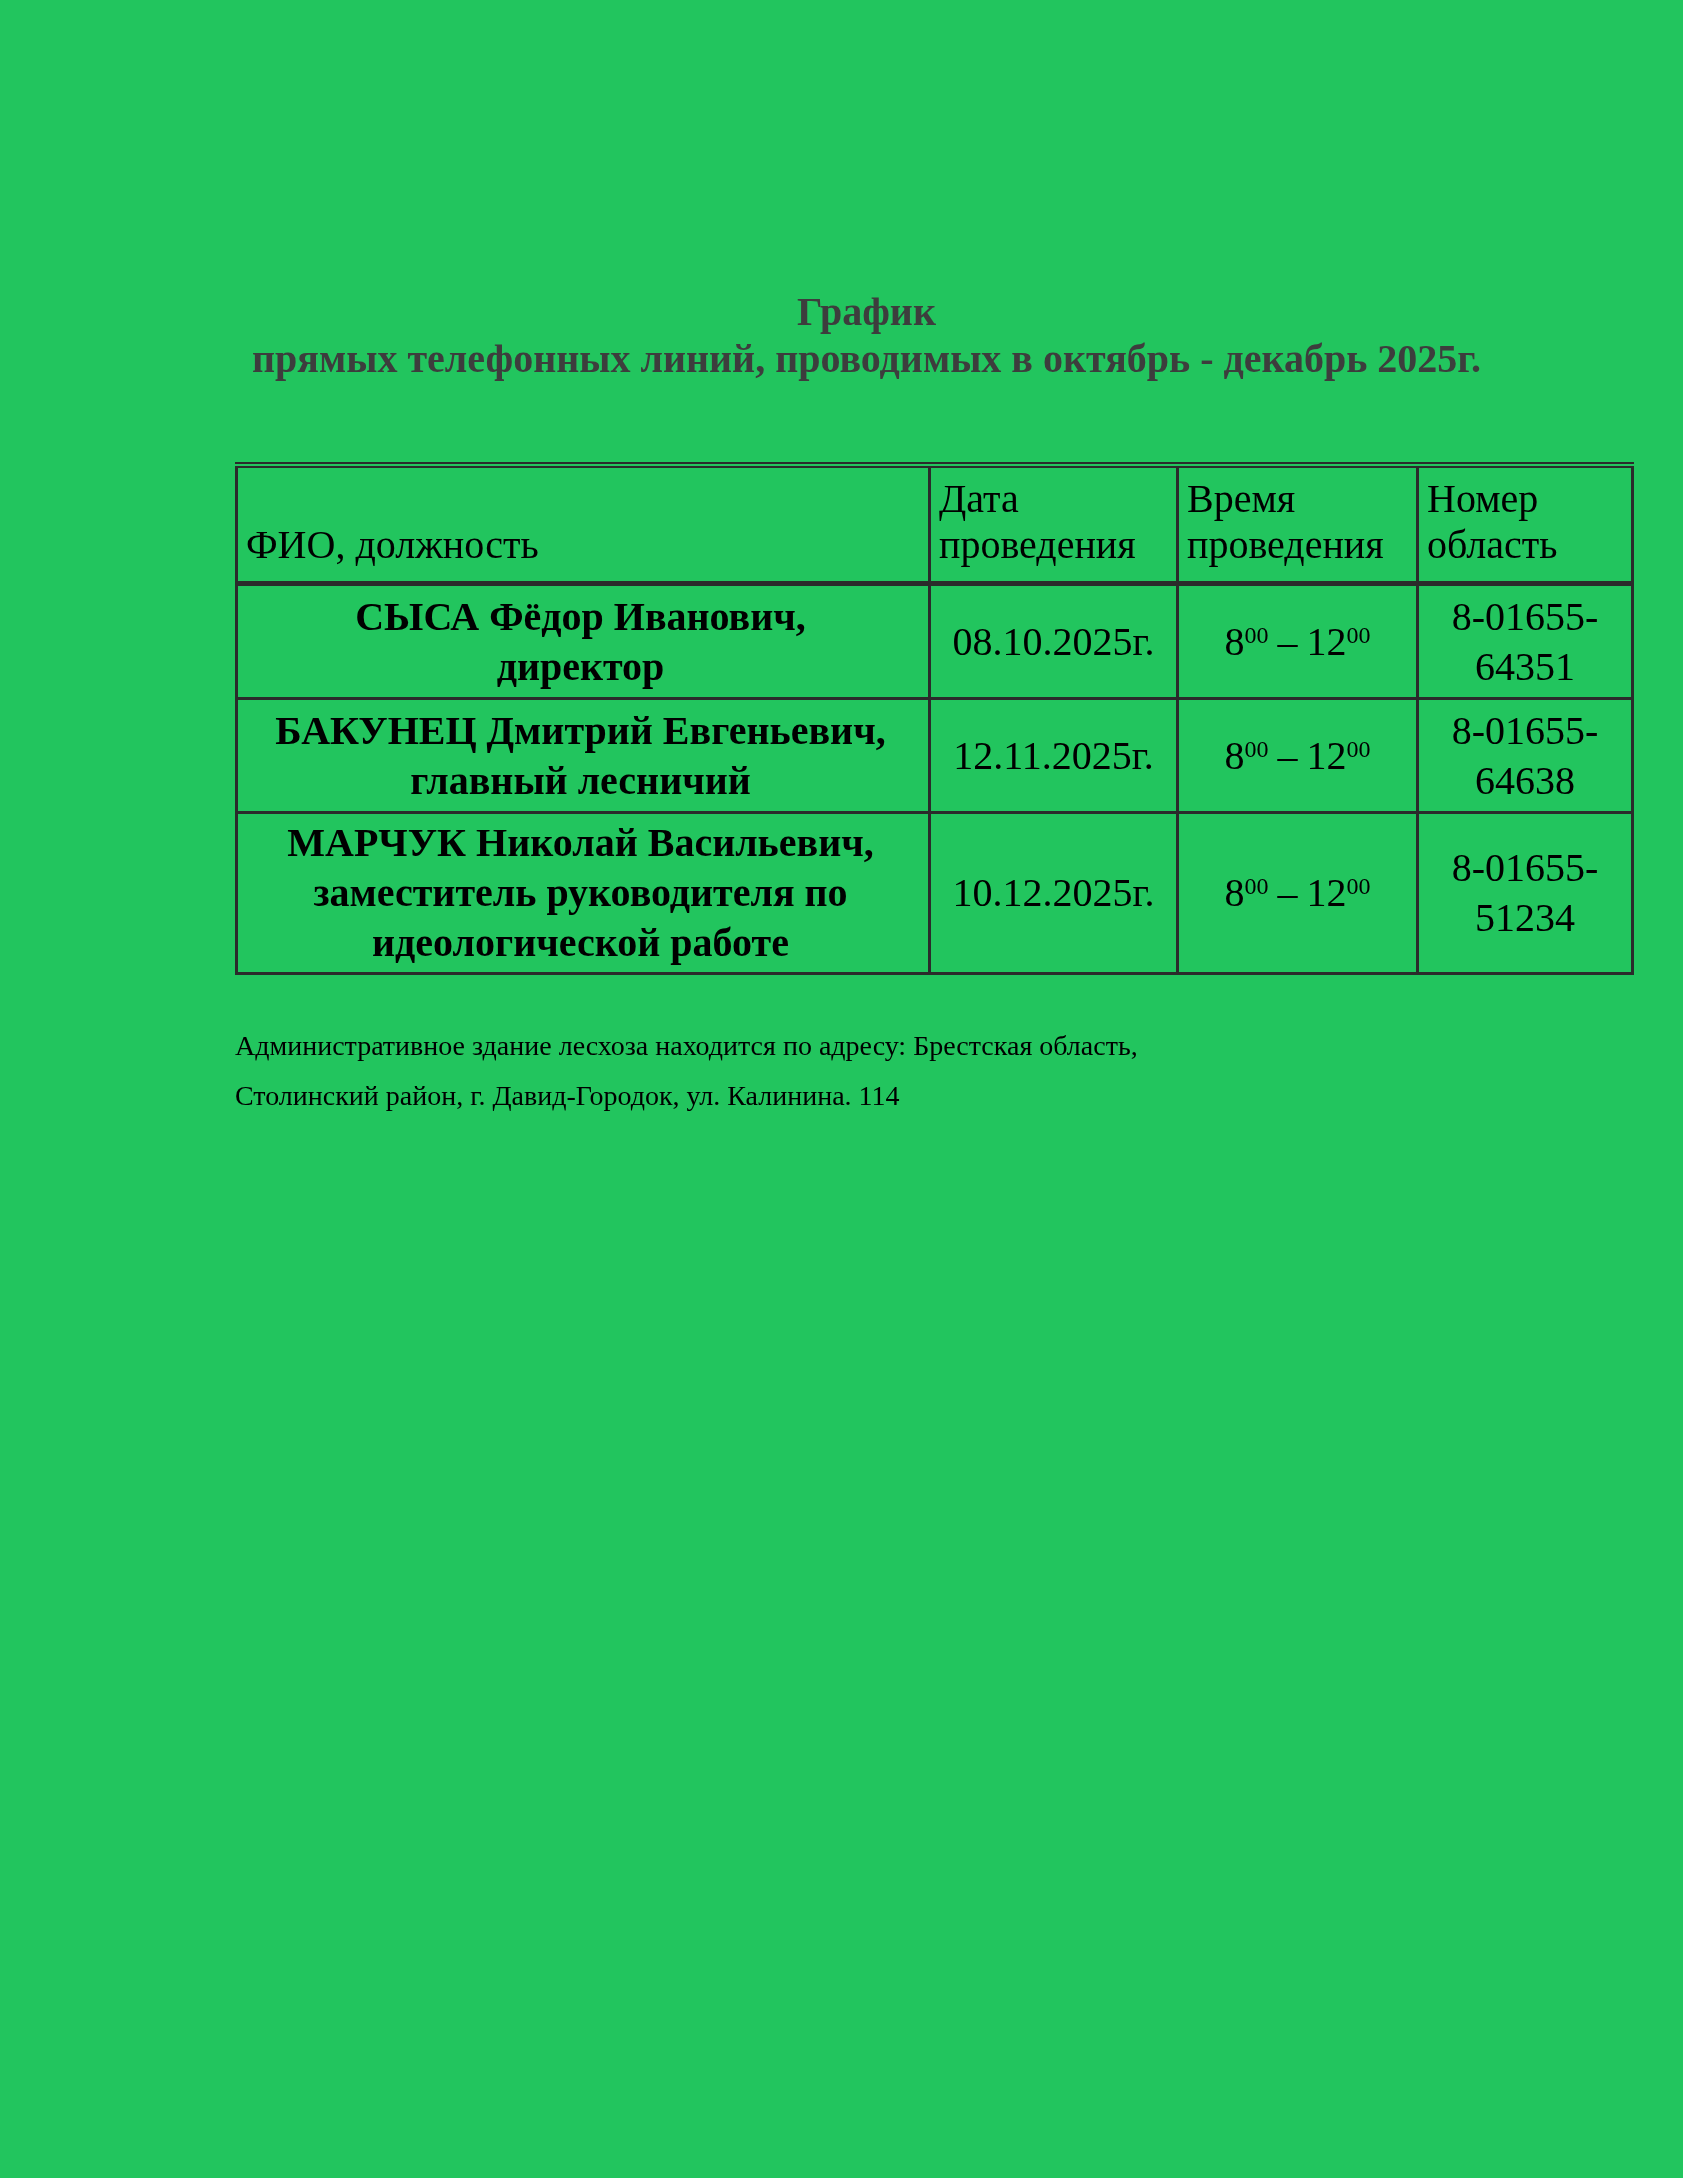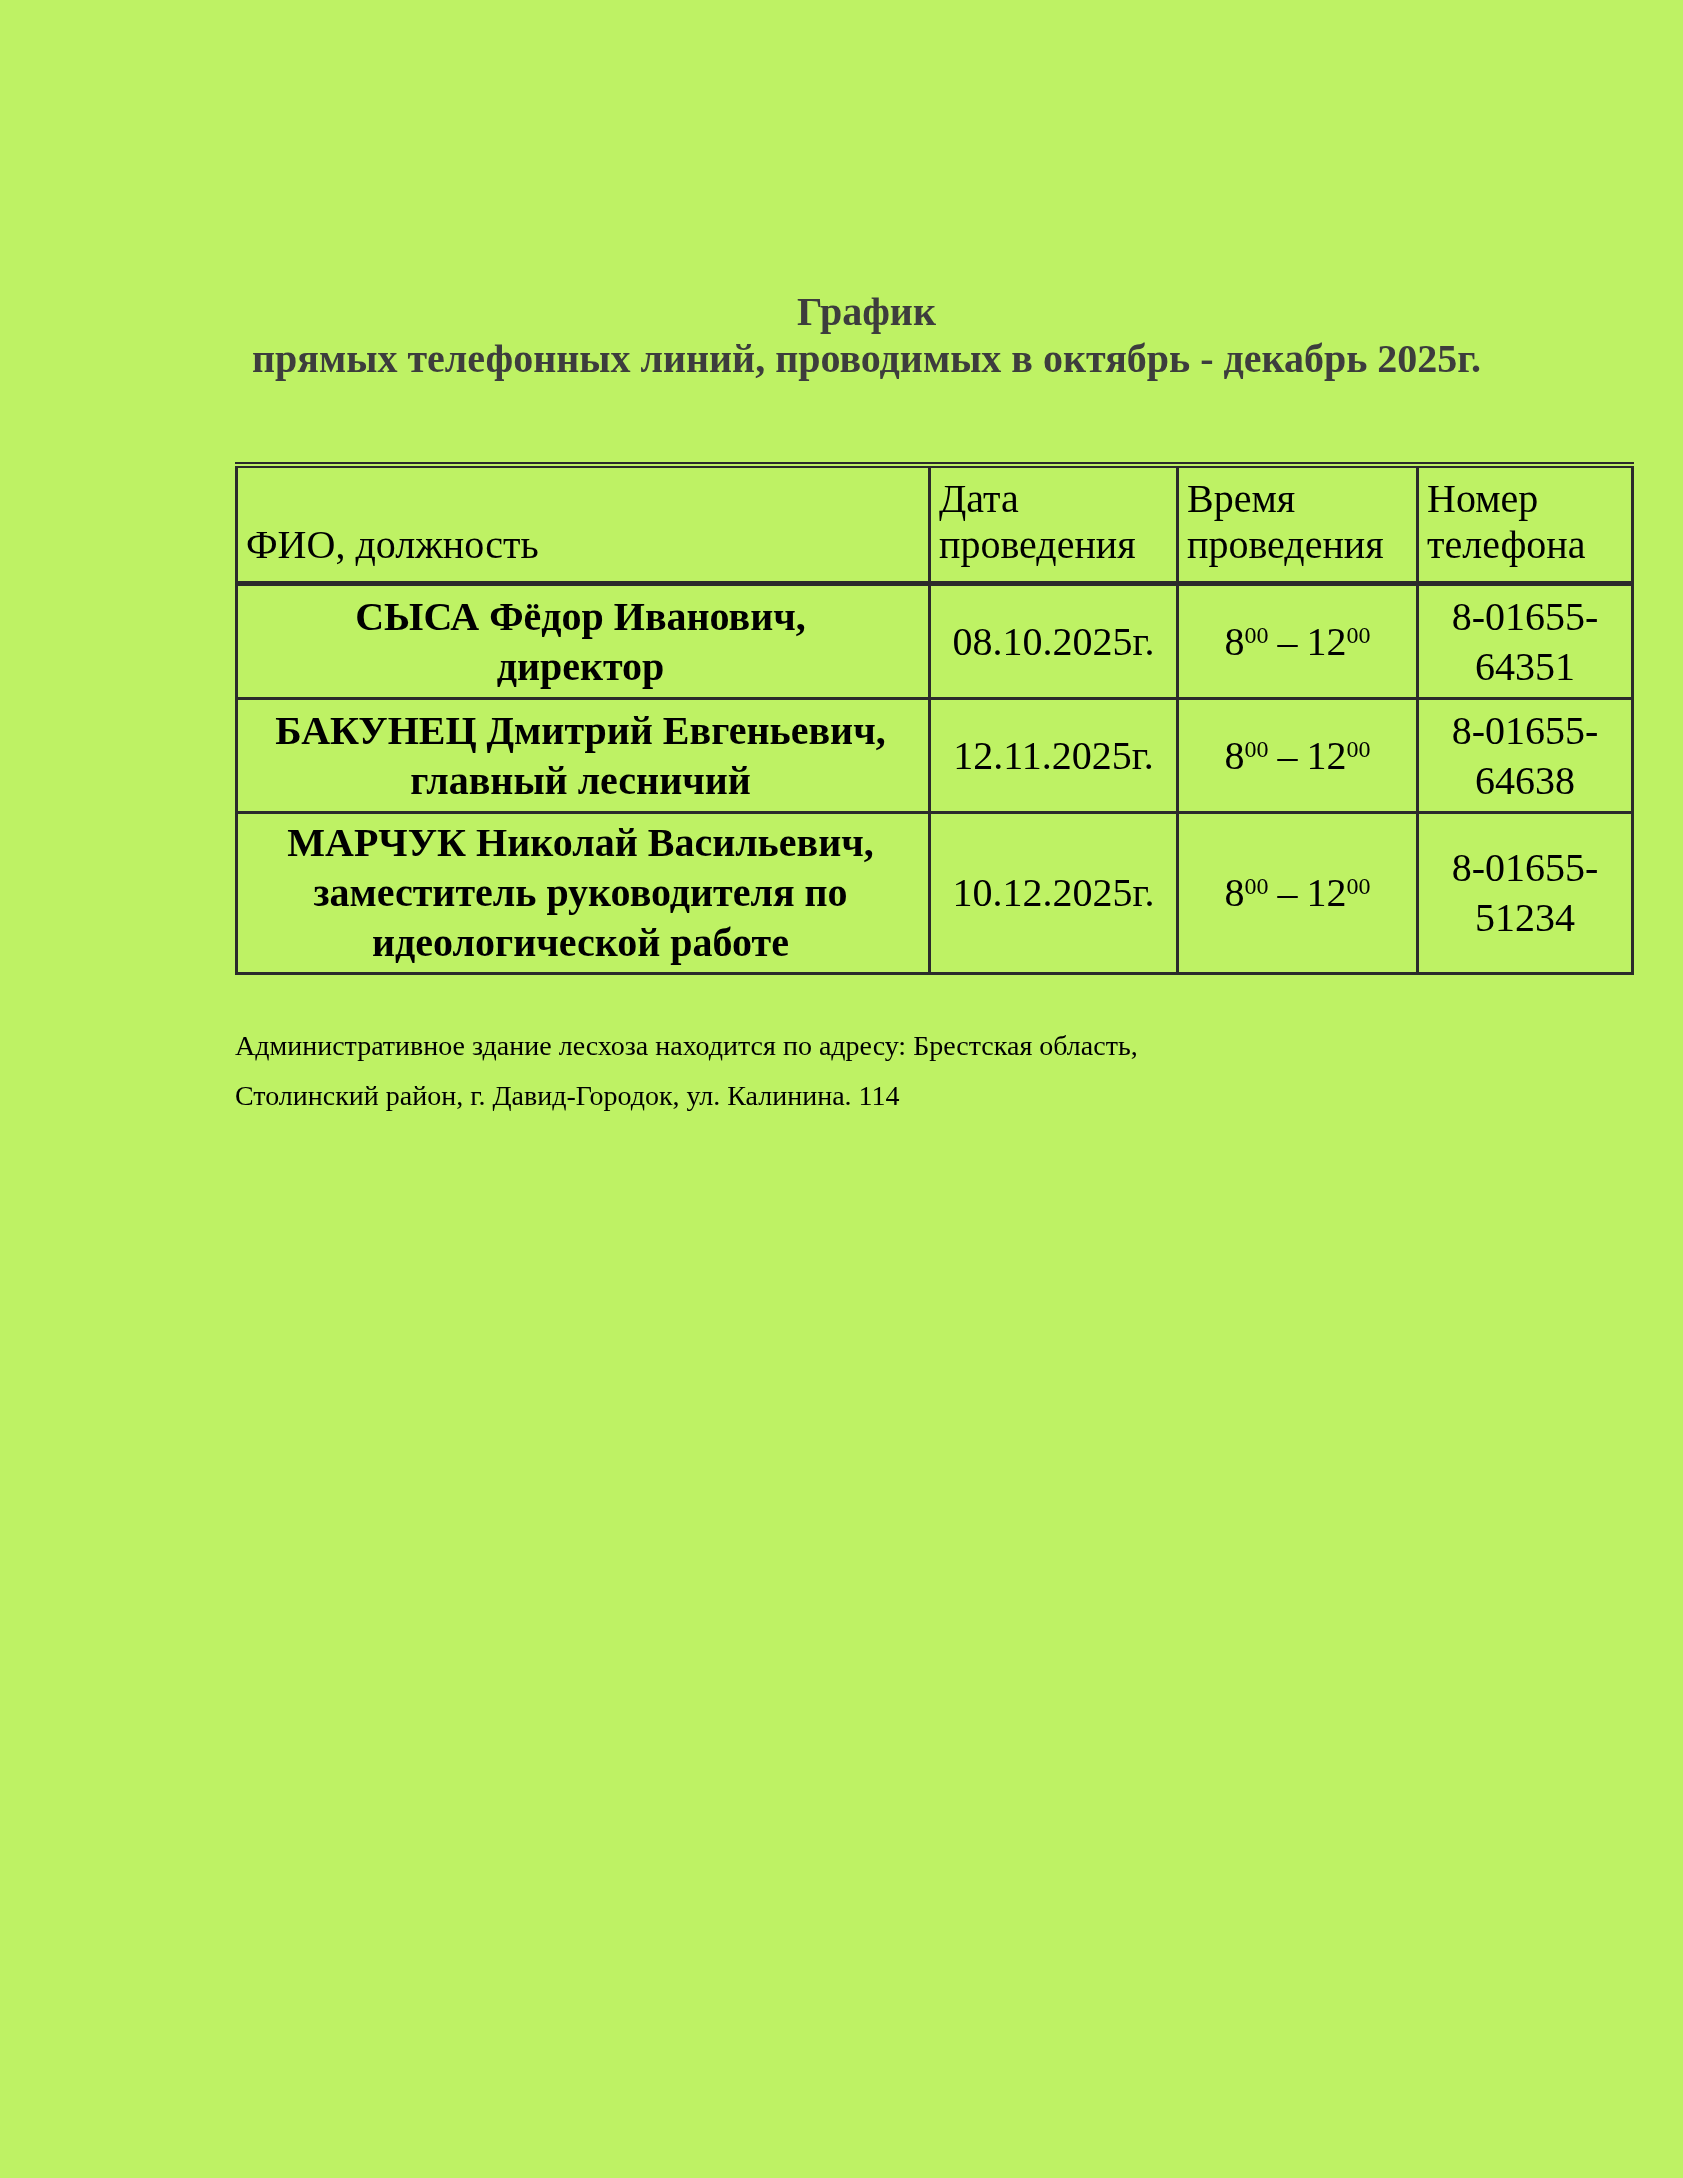--- a/index.html
+++ b/index.html
@@ -3,21 +3,21 @@
 <meta charset="utf-8">
 <style>
   * { margin:0; padding:0; box-sizing:border-box; }
   html,body { background:#ffffff; }
   body {
     width:1683px; height:2178px;
     font-family:"Liberation Serif","DejaVu Serif",serif;
     color:#000;
     position:relative;
   }
-  .page { position:relative; width:1683px; height:2178px; background:#bef264; }
+  .page { position:relative; width:1683px; height:2178px; background:#22c55e; }
 
   .doc-title {
     position:absolute; left:235px; top:288px; width:1263px;
     text-align:center; font-weight:bold;
     font-size:40px; line-height:47px;
     color:#3d3d3d;
   }
 
   table.schedule {
     position:absolute; left:235px; top:462px;
@@ -88,21 +88,21 @@
       <col class="c1">
         <col class="c2">
         <col class="c3">
         <col class="c4">
     </colgroup>
     <tbody>
       <tr class="header-row">
         <td>ФИО, должность</td>
         <td>Дата проведения</td>
         <td>Время проведения</td>
-        <td>Номер телефона</td>
+        <td>Номер область</td>
       </tr>
 
       <tr class="data-row row-1">
         <td class="person">
           <span class="nm">СЫСА Фёдор Иванович,</span>
           <span class="pos">директор</span>
         </td>
         <td class="date">08.10.2025г.</td>
         <td class="time"><span>8</span><sup>00</sup><span class="sep">–</span><span>12</span><sup>00</sup></td>
         <td class="phone">8-01655-64351</td>

